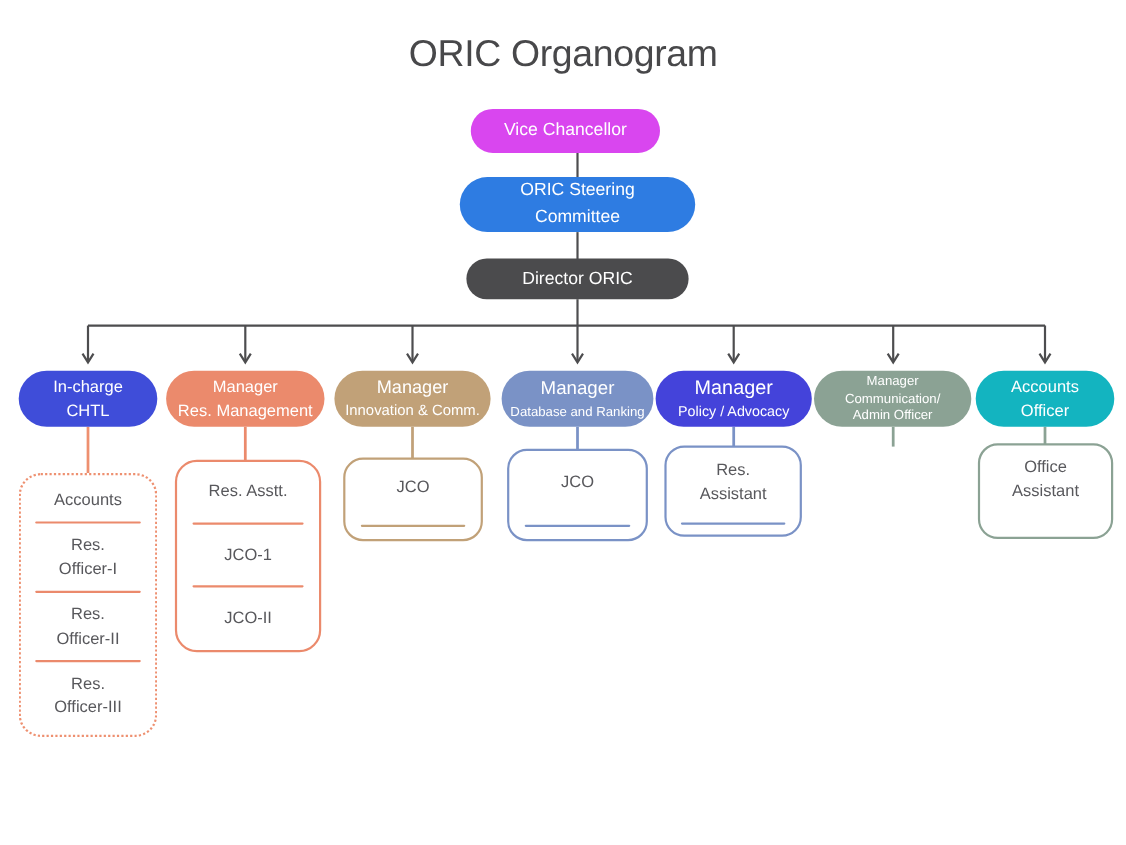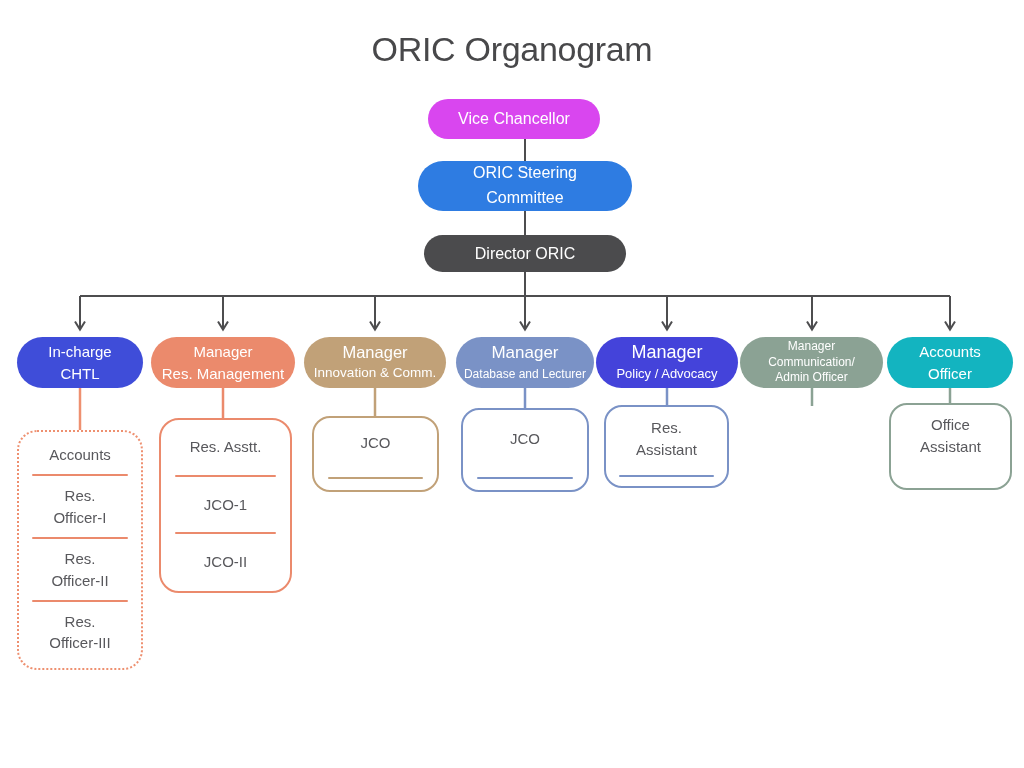--- a/index.html
+++ b/index.html
@@ -110,21 +110,21 @@
   <div class="pill p2">
     <span>Manager</span>
     <span>Res. Management</span>
   </div>
   <div class="pill p3">
     <span class="l1">Manager</span>
     <span class="l2">Innovation &amp; Comm.</span>
   </div>
   <div class="pill p4">
     <span class="l1">Manager</span>
-    <span class="l2">Database and Lecturer</span>
+    <span class="l2">Database and Ranking</span>
   </div>
   <div class="pill p5">
     <span class="l1">Manager</span>
     <span class="l2">Policy / Advocacy</span>
   </div>
   <div class="pill p6">
     <span>Manager</span>
     <span>Communication/</span>
     <span>Admin Officer</span>
   </div>

